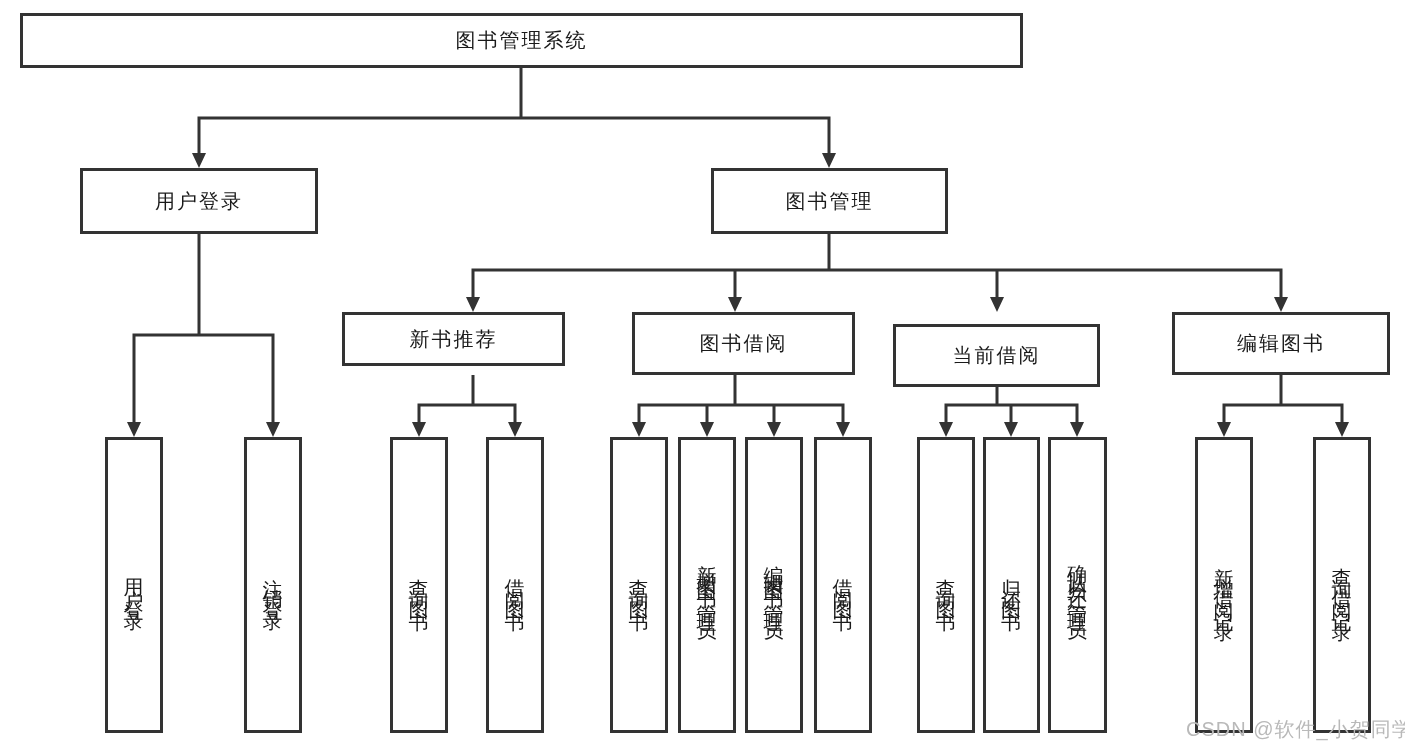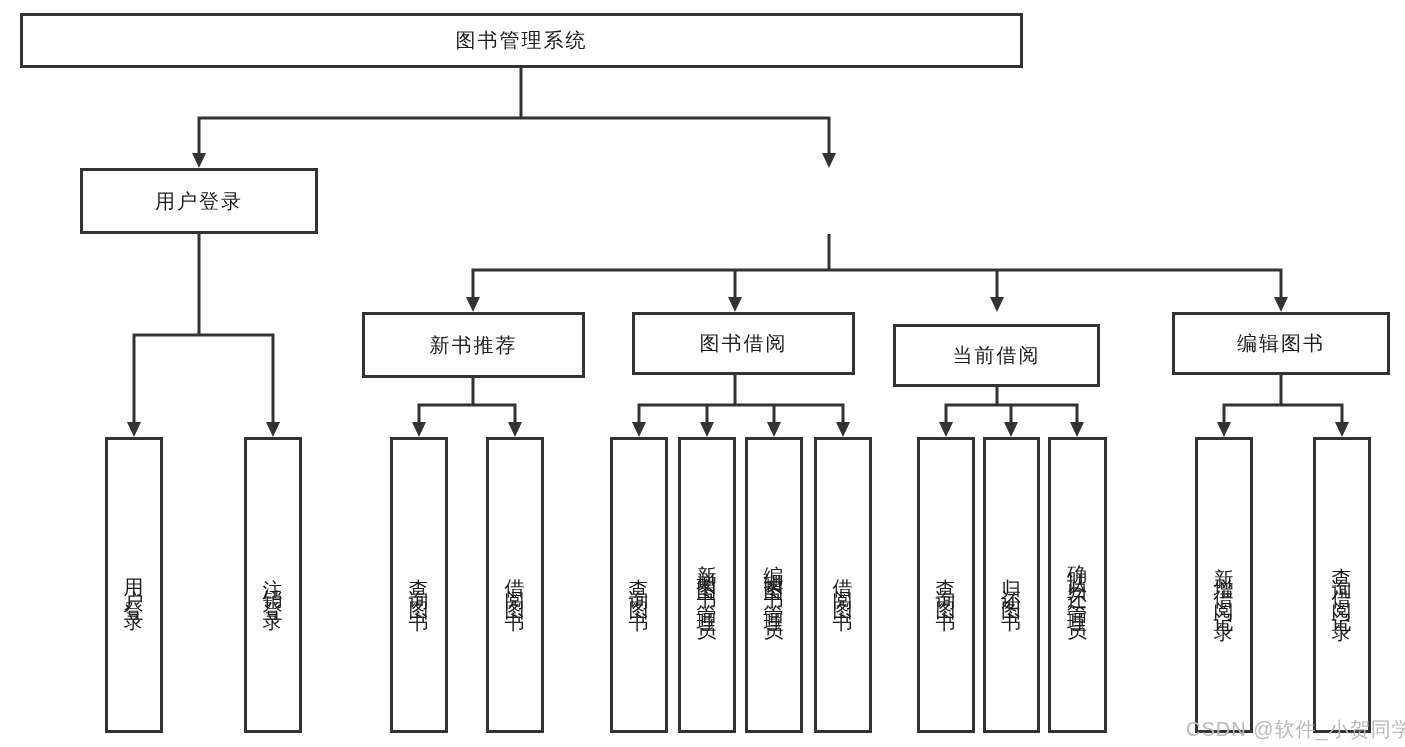--- a/index.html
+++ b/index.html
@@ -99,22 +99,25 @@
     <polygon class="arrow" points="1335,422 1349,422 1342,437"></polygon>
   </svg>
 
   <div class="node hbox" style="left:20px;top:13px;width:1003px;height:55px">
     <span>图书管理系统</span>
   </div>
 
   <div class="node hbox" style="left:80px;top:168px;width:238px;height:66px">
     <span>用户登录</span>
   </div>
+  <div class="node hbox" style="left:711px;top:168px;width:237px;height:66px">
+    <span>图书管理</span>
+  </div>
 
-  <div class="node hbox" style="left:362px;top:312px;width:223px;height:66px">
+  <div class="node hbox" style="left:342px;top:312px;width:223px;height:54px">
     <span>新书推荐</span>
   </div>
   <div class="node hbox" style="left:632px;top:312px;width:223px;height:63px">
     <span>图书借阅</span>
   </div>
   <div class="node hbox" style="left:893px;top:324px;width:207px;height:63px">
     <span>当前借阅</span>
   </div>
   <div class="node hbox" style="left:1172px;top:312px;width:218px;height:63px">
     <span>编辑图书</span>

